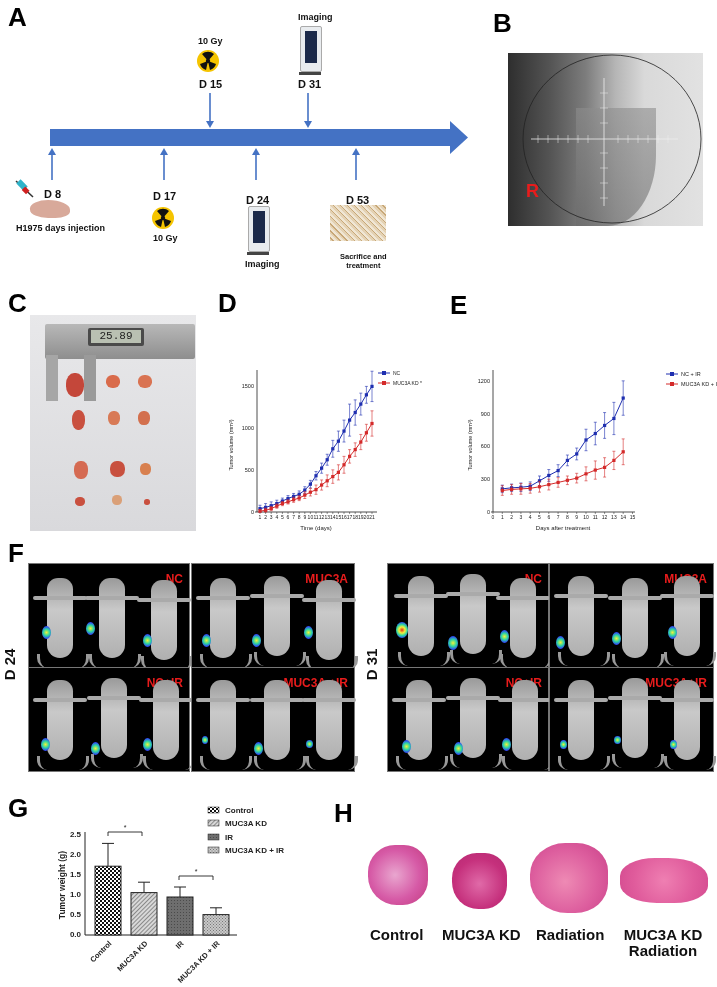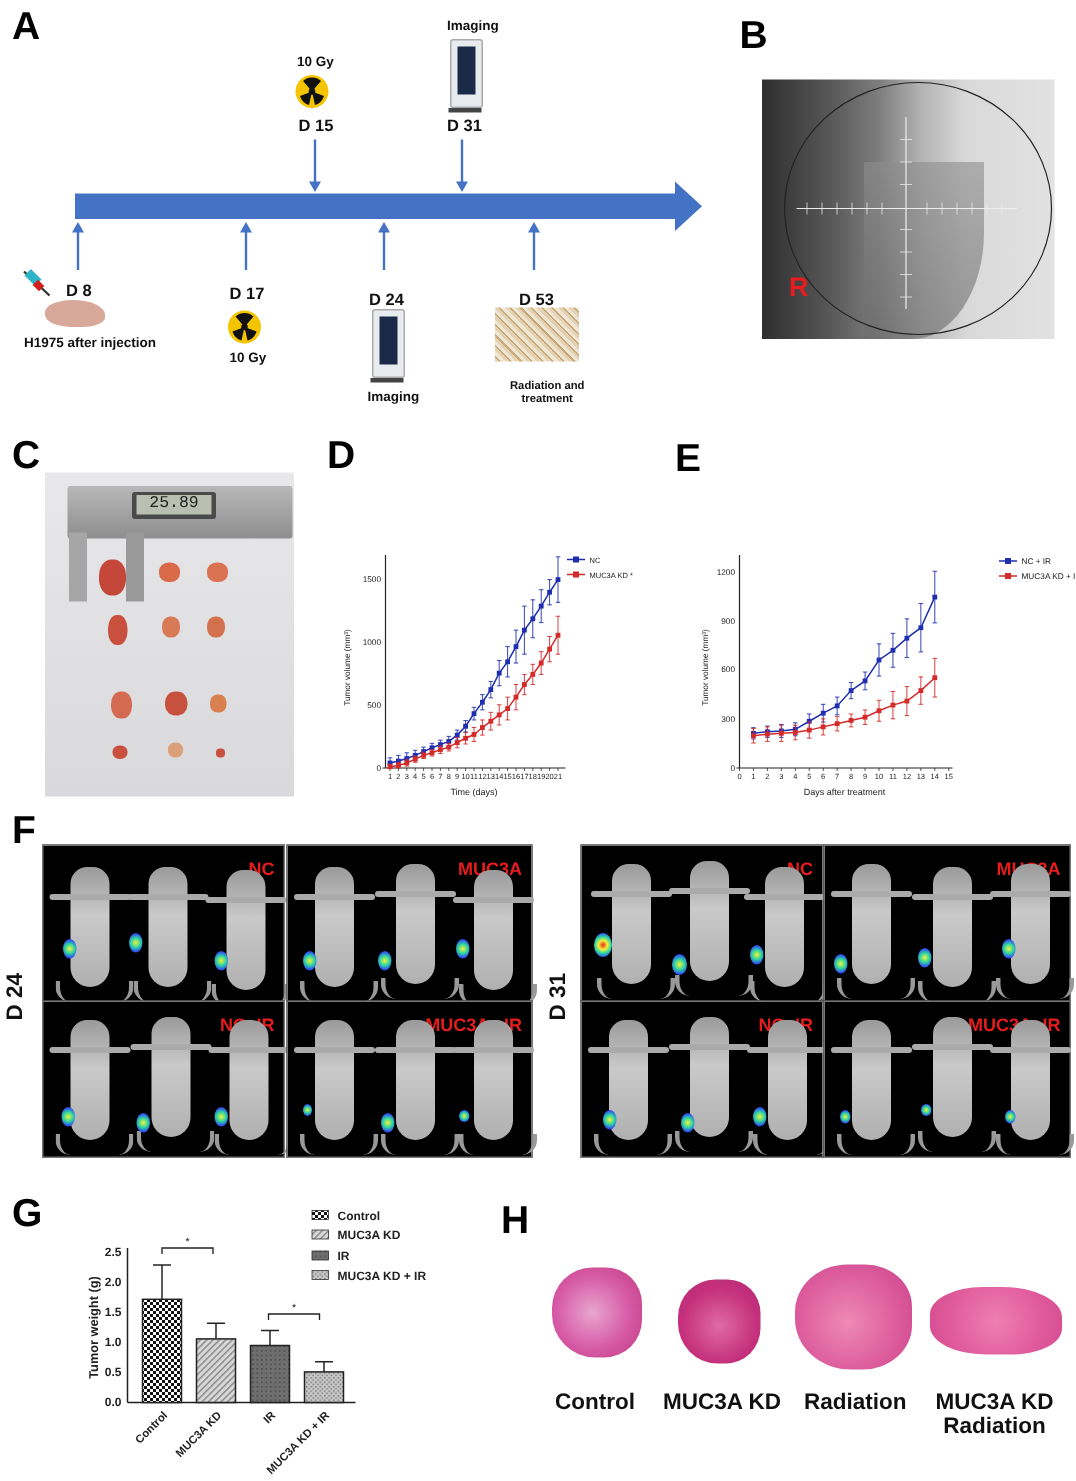--- a/index.html
+++ b/index.html
@@ -46,21 +46,21 @@
     <polygon points="352,155 360,155 356,148" fill="#4472c4"></polygon>
   </svg>
 
   <svg class="abs" style="left:13px;top:178px;" width="24" height="22">
     <line x1="3" y1="3" x2="20" y2="19" stroke="#333" stroke-width="1.5"></line>
     <rect x="4" y="4" width="10" height="6" transform="rotate(45 9 7)" fill="#2fb3c9"></rect>
     <rect x="10" y="10" width="6" height="5" transform="rotate(45 13 12)" fill="#d02020"></rect>
   </svg>
   <div class="tl-day" style="left:44px;top:188px;">D 8</div>
   <div class="abs" style="left:30px;top:200px;width:40px;height:18px;background:#d8a99a;border-radius:50% 60% 40% 50%;"></div>
-  <div class="tl-text" style="left:16px;top:223px;">H1975 after injection</div>
+  <div class="tl-text" style="left:16px;top:223px;">H1975 days injection</div>
 
   <div class="tl-text" style="left:198px;top:36px;">10 Gy</div>
   <div class="rad-icon" style="left:197px;top:50px;">
     <svg width="22" height="22">
         <circle cx="11" cy="11" r="2.2" fill="#111"></circle>
         <path d="M11 11 L5 4 A9 9 0 0 1 17 4 Z" fill="#111"></path>
         <path d="M11 11 L2.5 13 A9 9 0 0 1 2.5 8 Z" fill="none"></path>
         <path d="M11 11 L3 14 A9 9 0 0 0 9 20 Z" fill="#111"></path>
         <path d="M11 11 L13 20 A9 9 0 0 0 19 14 Z" fill="#111"></path>
       </svg>
@@ -82,21 +82,21 @@
   <div class="imager-icon" style="left:248px;top:206px;"></div>
   <div class="tl-text" style="left:245px;top:259px;">Imaging</div>
 
   <div class="tl-text" style="left:298px;top:12px;">Imaging</div>
   <div class="imager-icon" style="left:300px;top:26px;"></div>
   <div class="tl-day" style="left:298px;top:78px;">D 31</div>
 
   <div class="tl-day" style="left:346px;top:194px;">D 53</div>
   <div class="abs" style="left:330px;top:205px;width:56px;height:36px;background:repeating-linear-gradient(45deg,#e4d2b4 0 2px,#c8a878 2px 3px,#f0e6d4 3px 5px);"></div>
   <div class="tl-text" style="left:340px;top:252px;font-size:7.5px;line-height:1.2;">
-    <div>Radiation and</div>
+    <div>Sacrifice and</div>
     <div>treatment</div>
   </div>
 </div>
 
 <div class="plabel" style="left:493px;top:10px;">B</div>
 <div class="abs" style="left:508px;top:53px;width:195px;height:173px;overflow:hidden;background:linear-gradient(90deg,#2e2e2e 0%,#555 22%,#7d7d7d 40%,#b5b5b5 55%,#d9d9d9 70%,#e2e2e2 100%);">
   <div class="abs" style="left:68px;top:55px;width:80px;height:118px;background:linear-gradient(180deg,#8d8d8d,#6a6a6a);border-radius:0 0 60% 0;opacity:0.6;"></div>
   <svg class="abs" style="left:0;top:0;" width="195" height="173">
     <ellipse cx="104" cy="86" rx="89" ry="84" fill="none" stroke="#222" stroke-width="0.8"></ellipse>
     <line x1="23" y1="86" x2="170" y2="86" stroke="#eee" stroke-width="0.8"></line>

